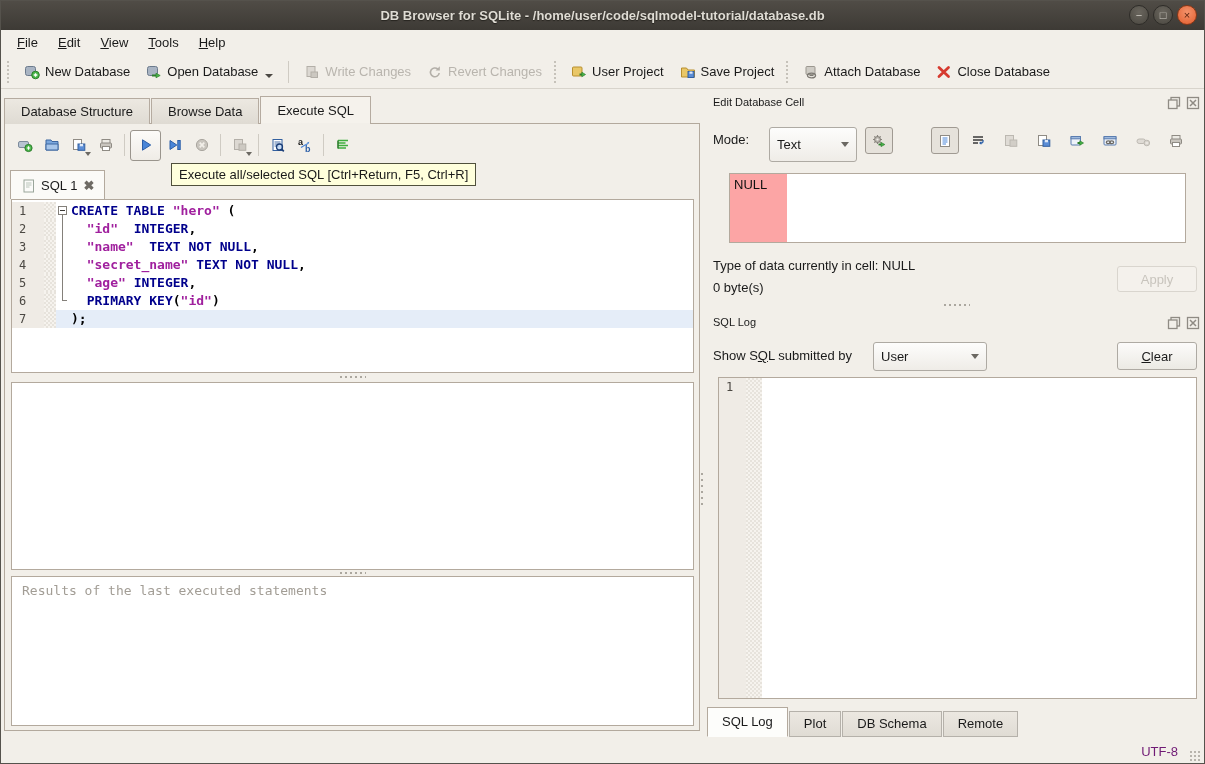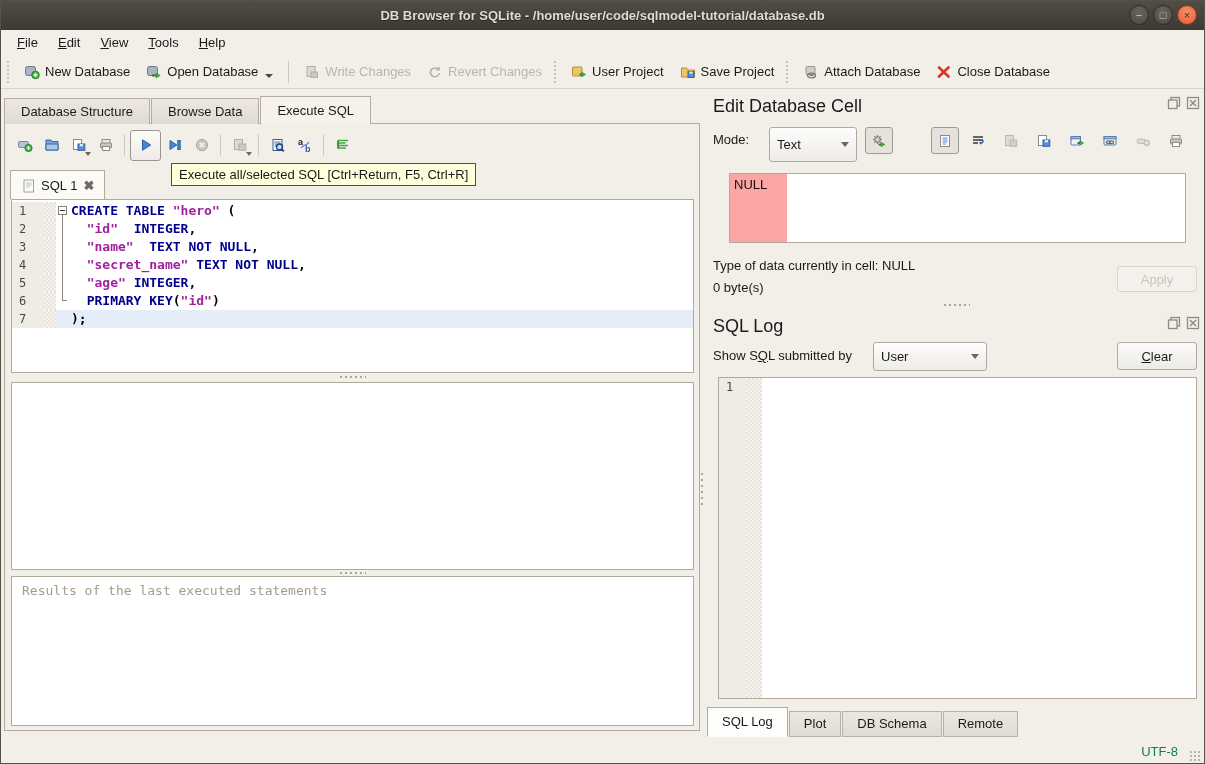--- a/index.html
+++ b/index.html
@@ -72,21 +72,21 @@
   
   .hsplit{position:absolute;height:5px;display:flex;align-items:center;justify-content:center;}
   .hsplit .dots{width:26px;height:2px;background:repeating-linear-gradient(to right,#aba79f 0 2px,transparent 2px 5px);}
   .vsplit-dots{position:absolute;left:700px;top:472px;width:2px;height:34px;
     background:repeating-linear-gradient(to bottom,#aba79f 0 2px,transparent 2px 6px);z-index:5;}
   .grid-panel{position:absolute;left:6px;top:258px;width:683px;height:188px;background:#fff;border:1px solid #b3a99d;}
   .results-panel{position:absolute;left:6px;top:452px;width:683px;height:150px;background:#fff;border:1px solid #b3a99d;
     font-family:"DejaVu Sans Mono",monospace;font-size:13px;color:#a29d95;padding:6px 10px;}
   
   .right-pane{position:absolute;left:706px;top:89px;width:499px;height:648px;}
-  .dock-header{position:absolute;left:6px;font-size:18px;color:#1a1a1a;text-align:right;}
+  .dock-header{position:absolute;left:6px;font-size:11px;color:#1a1a1a;text-align:right;}
   .dock-icons{position:absolute;display:flex;gap:4px;}
   .dicon{width:15px;height:15px;}
   .mode-label{position:absolute;left:6px;}
   .combo{position:absolute;display:flex;align-items:center;justify-content:space-between;padding:3px 7px;
     background:linear-gradient(#fdfdfc,#efece7);border:1px solid #aeaaa3;border-radius:3px;}
   .combo .arr{width:0;height:0;border-left:4px solid transparent;border-right:4px solid transparent;border-top:5px solid #6b6862;margin-left:8px;}
   .minibtn{position:absolute;width:28px;height:27px;display:flex;align-items:center;justify-content:center;border-radius:3px;}
   .minibtn.pressed{border:1px solid #a09a92;background:#e6e2db;}
   .cell-editor{position:absolute;left:22px;top:83px;width:457px;height:70px;background:#fff;border:1px solid #b3a99d;display:flex;}
   .cell-strip{width:57px;background:#fca5a5;padding:3px 0 0 4px;font-size:13px;color:#111;}
@@ -97,21 +97,21 @@
   .log-editor{position:absolute;left:11px;top:287px;width:479px;height:322px;background:#fff;border:1px solid #b3a99d;display:flex;}
   .log-gutter{width:27px;background:#efebe5;color:#4b4843;font-family:"DejaVu Sans Mono",monospace;font-size:12px;padding:2px 0 0 7px;}
   .log-fmargin{width:16px;background-color:#f6f3ee;
     background-image:linear-gradient(45deg,#e7e3dc 25%,transparent 25%,transparent 75%,#e7e3dc 75%),linear-gradient(45deg,#e7e3dc 25%,transparent 25%,transparent 75%,#e7e3dc 75%);
     background-size:4px 4px;background-position:0 0,2px 2px;}
   .dock-tabs{position:absolute;left:0;top:617px;display:flex;align-items:flex-end;height:30px;}
   .dtab{padding:4px 14px;background:linear-gradient(#ece8e1,#e0dcd4);border:1px solid #b5b1aa;margin-right:1px;height:26px;}
   .dtab.active{background:#fdfdfb;height:30px;padding-top:6px;border-color:#b3a99d;border-bottom:1px solid #fdfdfb;}
   
   .statusbar{position:absolute;left:0;top:737px;width:100%;height:27px;background:#f2efe9;}
-  .encoding{position:absolute;right:26px;top:6px;color:#15803d;font-size:13px;}
+  .encoding{position:absolute;right:26px;top:6px;color:#701a75;font-size:13px;}
   .grip{position:absolute;right:3px;bottom:3px;width:12px;height:12px;
     background-image:radial-gradient(#b8b4ac 1px,transparent 1.2px);background-size:4px 4px;background-position:bottom right;}
   u{text-decoration:underline;}
 </style>
 </head>
 <body>
 
 <div class="window">
 
   <div class="titlebar">

